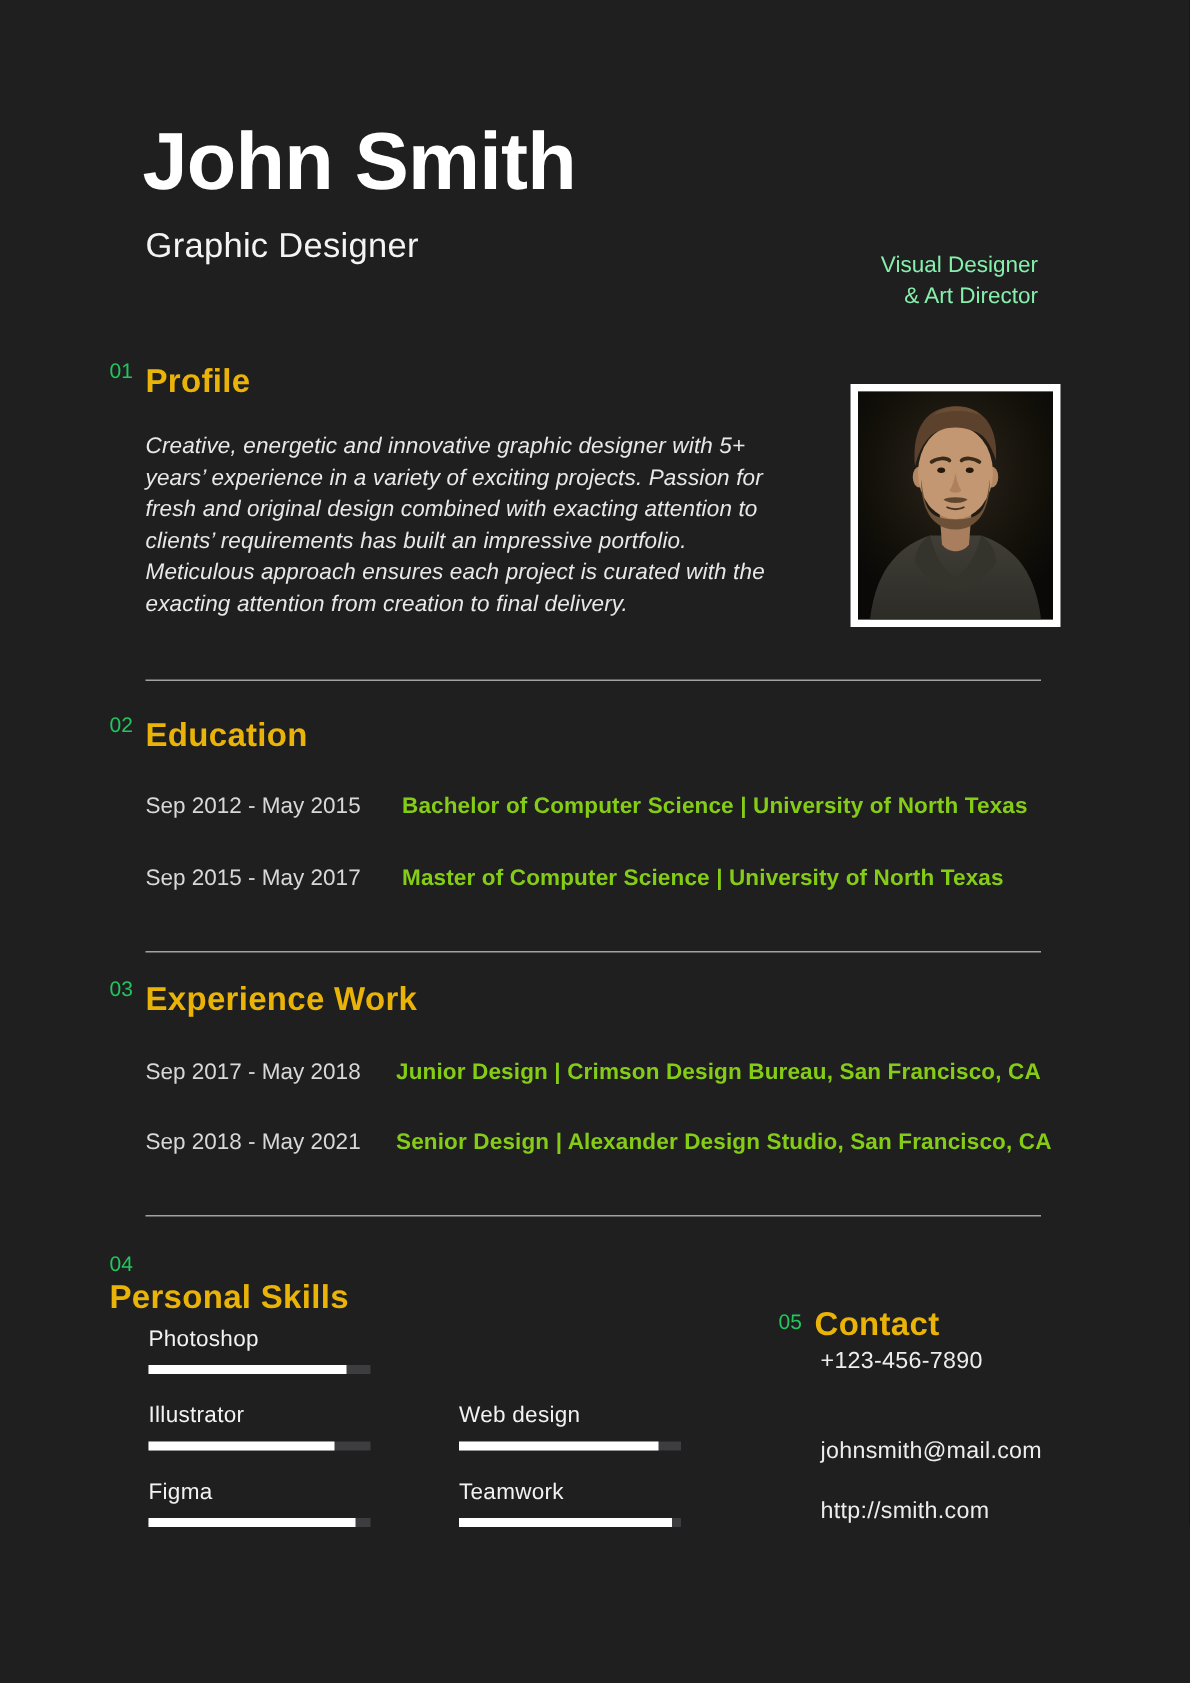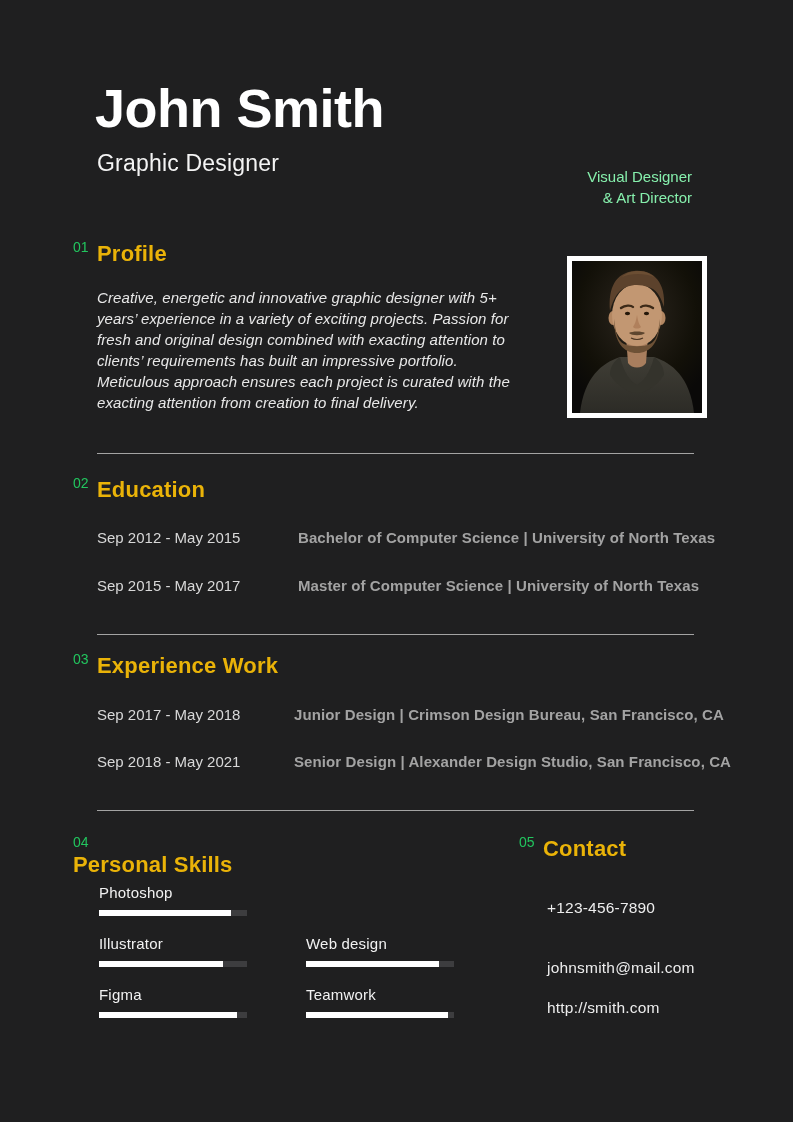--- a/index.html
+++ b/index.html
@@ -35,21 +35,21 @@
     font-size:14px;color:#22c55e;font-weight:400;
     display:inline-block;width:20px;margin-right:4px;
     transform:translateY(-2px);text-align:left;
   }
   .sec-title{font-size:22px;font-weight:700;color:#eab308;letter-spacing:0.2px;}
 
   .profile-head{left:73px;top:241px;}
   .education-head{left:73px;top:477px;}
   .experience-head{left:73px;top:653px;}
   .skills-head{left:73px;top:836px;flex-direction:column;}
-  .contact-head{left:519px;top:836px;}
+  .contact-head{left:519px;top:870px;align-items:center;}
 
   
   .profile-text{
     left:97px;top:287px;width:442px;
     font-size:15px;line-height:21px;color:#e8e8e8;
     white-space:pre-line;letter-spacing:0.1px;font-style:italic;
   }
 
   
   .photo-frame{
@@ -61,21 +61,21 @@
   
   .rule{height:1px;background:#a3a3a3;left:97px;width:597px;}
   .rule-1{top:453px;}
   .rule-2{top:634px;}
   .rule-3{top:810px;}
 
   
   .t-row{left:97px;width:620px;font-size:15px;white-space:nowrap;}
   .t-date{display:inline-block;width:171px;color:#d8d8d8;font-weight:400;}
   .t-date.exp{width:167px;}
-  .t-desc{color:#a3a3a3;font-weight:700;letter-spacing:0.1px;margin-left:30px;}
+  .t-desc{color:#84cc16;font-weight:700;letter-spacing:0.1px;}
   .edu-row-1{top:529px;}
   .edu-row-2{top:577px;}
   .exp-row-1{top:706px;}
   .exp-row-2{top:753px;}
 
   
   .skill{width:148px;}
   .skill-label{font-size:15px;color:#f2f2f2;letter-spacing:0.2px;}
   .skill-track{margin-top:9px;height:6px;background:#3d3d3f;position:relative;}
   .skill-fill{position:absolute;left:0;top:0;height:6px;background:#ffffff;}

